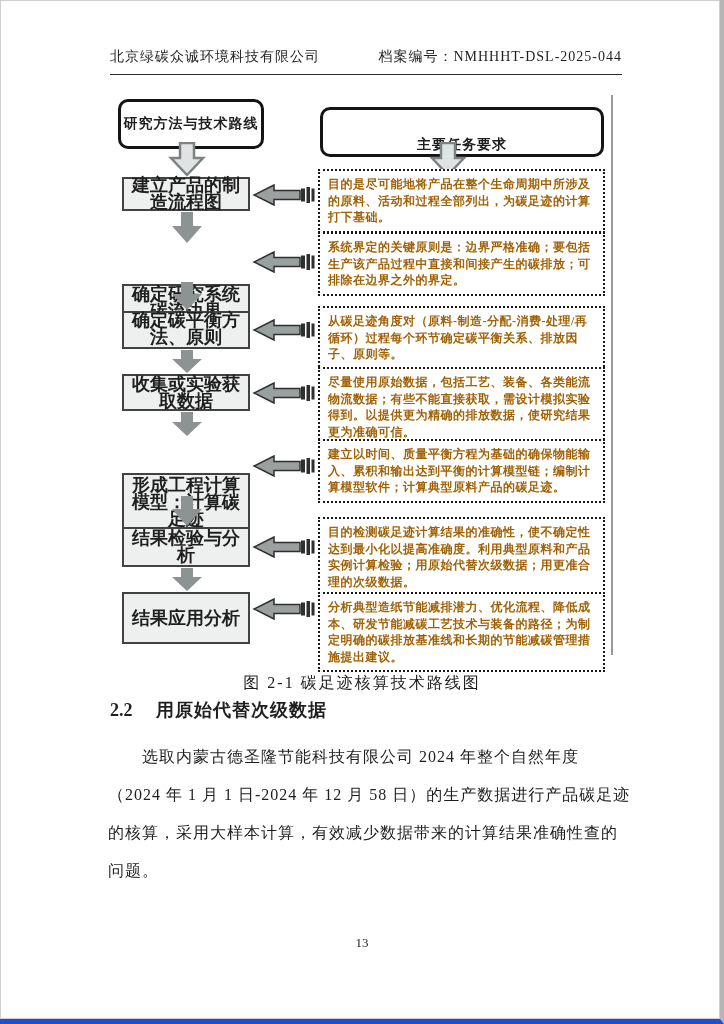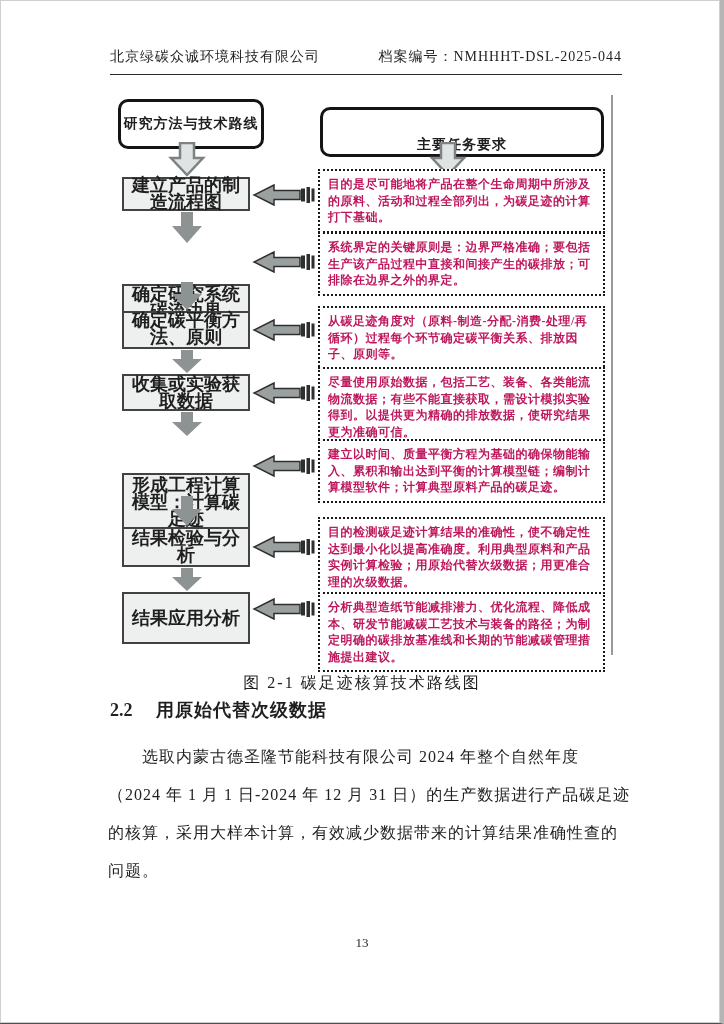--- a/index.html
+++ b/index.html
@@ -1,38 +1,38 @@
 <!DOCTYPE html>
 <html><head>
 <meta charset="utf-8">
 <style>
   html,body{margin:0;padding:0;background:#9e9e9e;}
   .page{
     position:relative;width:724px;height:1024px;background:#ffffff;
     font-family:"Liberation Serif","DejaVu Serif",serif;color:#1f1f1f;
     box-shadow:inset 0 0 0 1px #cfcfcf;overflow:hidden;
-    border-right:4px solid #b5b5b5;border-bottom:1px solid #1d4ed8;box-sizing:border-box;
+    border-right:4px solid #b5b5b5;border-bottom:5px solid #1d4ed8;box-sizing:border-box;
   }
   
   .header{position:absolute;left:110px;top:48px;width:512px;display:flex;justify-content:space-between;font-size:14px;letter-spacing:1px;}
   .header-rule{position:absolute;left:110px;top:74px;width:512px;height:0;border-top:1.5px solid #2a2a2a;}
   
   .fc{position:absolute;left:0;top:0;width:724px;height:660px;}
   .top-box{
     position:absolute;border:3px solid #141414;border-radius:10px;background:#fff;
     display:flex;align-items:center;justify-content:center;font-weight:bold;font-size:14px;letter-spacing:1px;
   }
   .step-box{
     position:absolute;left:122px;width:128px;border:2px solid #424242;background:#eef0ef;
     display:flex;align-items:center;justify-content:center;text-align:center;
     font-weight:bold;font-size:18px;line-height:17px;box-sizing:border-box;padding:1px;
   }
   .task-box{
     position:absolute;left:318px;width:287px;border:2px dotted #181818;background:#fff;
-    box-sizing:border-box;padding:5px 8px;font-size:12px;line-height:16.5px;font-weight:bold;color:#be185d;
+    box-sizing:border-box;padding:5px 8px;font-size:12px;line-height:16.5px;font-weight:bold;color:#a16207;
     letter-spacing:0.5px;
   }
   .arrow{position:absolute;}
   .vline{position:absolute;left:611px;top:95px;width:2px;height:560px;background:#9a9a9a;}
   
   .caption{position:absolute;left:0;top:673px;width:724px;text-align:center;font-size:16px;letter-spacing:2px;}
   .section-heading{position:absolute;left:110px;top:698px;font-size:18px;font-weight:bold;letter-spacing:1px;}
   .section-heading .num{margin-right:18px;letter-spacing:0;}
   .para{position:absolute;left:108px;top:738px;width:516px;font-size:16px;letter-spacing:1px;}
   .para .pline{height:38px;line-height:38px;white-space:nowrap;}
@@ -170,20 +170,20 @@
 
   <div class="caption">图 2-1  碳足迹核算技术路线图</div>
 
   <div class="section-heading">
     <span class="num">2.2</span>
     <span>用原始代替次级数据</span>
   </div>
 
   <div class="para">
     <div class="pline indent">选取内蒙古德圣隆节能科技有限公司 2024 年整个自然年度</div>
-    <div class="pline">（2024 年 1 月 1 日-2024 年 12 月 31 日）的生产数据进行产品碳足迹</div>
+    <div class="pline">（2024 年 1 月 1 日-2024 年 12 月 58 日）的生产数据进行产品碳足迹</div>
     <div class="pline">的核算，采用大样本计算，有效减少数据带来的计算结果准确性查的</div>
     <div class="pline">问题。</div>
   </div>
 
   <div class="page-number">13</div>
 
 </div>
 
 </body></html>

